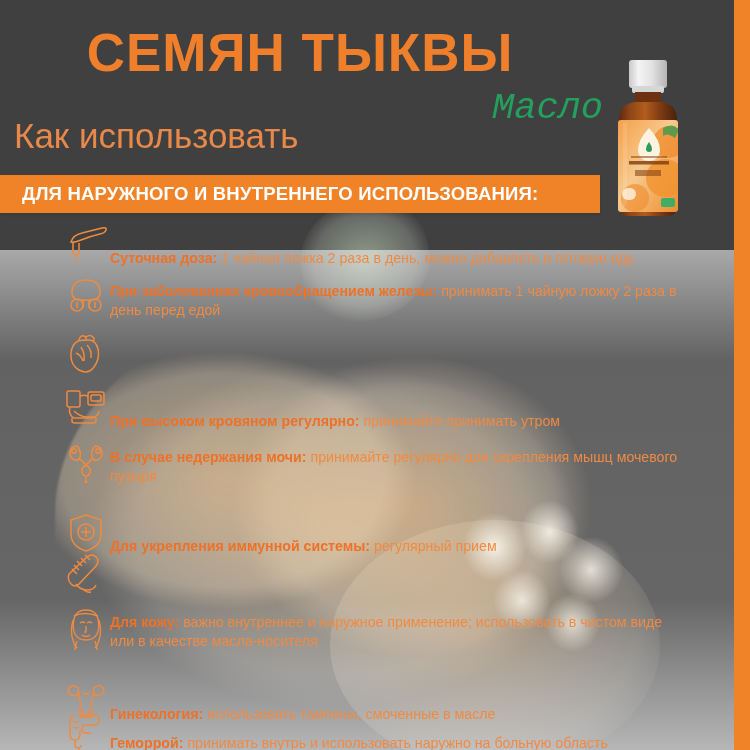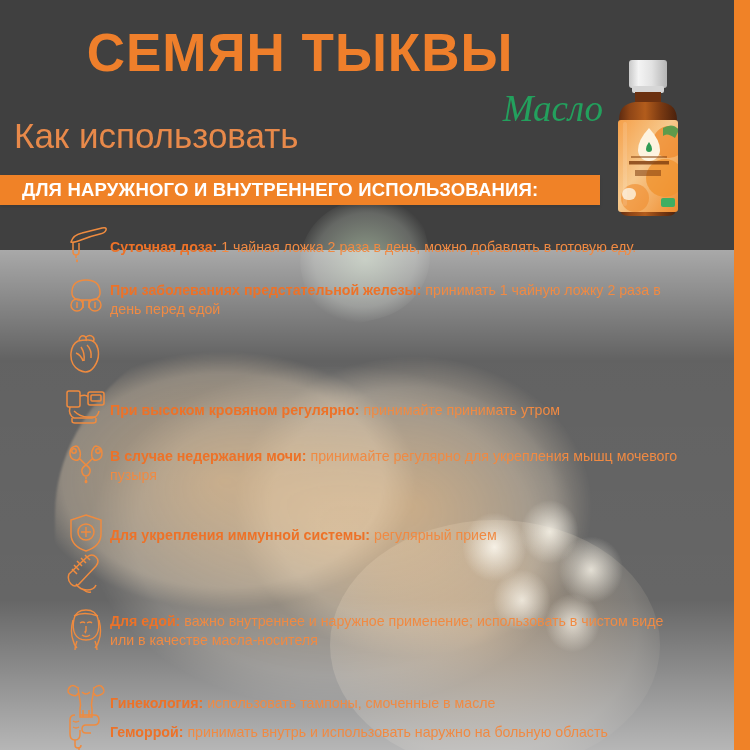--- a/index.html
+++ b/index.html
@@ -80,38 +80,38 @@
     font-weight:bold;
     letter-spacing:1px;
     color:#ef7f2b;
     font-family:"Liberation Sans", sans-serif;
     line-height:1;
   }
   .subtitle-oil{
     position:absolute;
     left:418px;top:90px;width:185px;
     text-align:right;
-    font-family:Liberation Serif, serif;
+    font-family:Liberation Mono, monospace;
     font-style:italic;
     font-size:37px;
     color:#23a05d;
     line-height:1;
   }
   .howto{
     position:absolute;
     left:14px;top:118px;
     font-size:35px;
     color:#e8894a;
     line-height:1;
     font-family:"Liberation Sans", sans-serif;
   }
   .banner{
     position:absolute;
     left:0;top:175px;
-    width:600px;height:30px;
+    width:600px;height:38px;
     background:#f08227;
     color:#ffffff;
     font-size:18.5px;
     font-weight:bold;
     letter-spacing:.2px;
     display:flex;align-items:center;
     padding-left:22px;
     box-sizing:border-box;
     box-shadow:0 2px 3px rgba(0,0,0,.10);
   }
@@ -120,21 +120,21 @@
   .bottle{position:absolute;left:605px;top:58px;width:86px;height:168px;}
   .bottle svg{display:block;}
 
   
   .list{position:absolute;left:0;top:222px;width:750px;}
   .item{
     position:absolute;
     left:62px;
     width:620px;
     display:flex;
-    align-items:center;
+    align-items:flex-end;
   }
   .item .ic{
     width:48px;min-width:48px;height:44px;
     display:flex;align-items:flex-start;justify-content:center;
     padding-top:2px;
   }
   .item .ic svg{display:block;}
   .txt{
     font-size:14.2px;
     line-height:19px;
@@ -238,21 +238,21 @@
       <span class="ic">
         <svg width="42" height="40" viewBox="0 0 42 40" fill="none" stroke="#ef8b3f" stroke-width="1.5">
           <path d="M21 4 q13 0 14 11 q1 7-6 9 l-16 0 q-7-2-6-9 q1-11 14-11z"></path>
           <circle cx="12" cy="29" r="6"></circle>
           <circle cx="30" cy="29" r="6"></circle>
           <path d="M18 24 l0 8 M24 24 l0 8"></path>
           <path d="M12 26 l0 6 M30 26 l0 6"></path>
         </svg>
       </span>
       <span class="txt">
-        <b>При заболеваниях предстательной железы:</b><span> принимать 1 чайную ложку 2 раза в день перед едой</span>
+        <b>При заболеваниях кровообращением железы:</b><span> принимать 1 чайную ложку 2 раза в день перед едой</span>
       </span>
     </div>
 
     <div class="item" style="top:107px">
       <span class="ic">
         <svg width="42" height="42" viewBox="0 0 42 42" fill="none" stroke="#ef8b3f" stroke-width="1.5">
           <path d="M13 10 q-6 3-7 12 q-1 12 8 17 q9 5 15-3 q6-8 4-18 q-2-9-10-9 q-6 0-10 1z"></path>
           <path d="M14 9 q1-5 5-4 q3 1 2 5"></path>
           <path d="M21 6 q4-3 7 0 q2 2 0 5"></path>
           <path d="M16 16 q4 6 3 14 M22 14 q5 5 4 13 M11 22 q5 2 7 8"></path>
@@ -327,21 +327,21 @@
           <path d="M9 9 q10-5 24 0"></path>
           <path d="M15 16 q3-2 5 0 M22 16 q3-2 5 0"></path>
           <path d="M21 19 l0 5 q-2 1 0 2"></path>
           <path d="M17 28 q4 3 8 0"></path>
           <path d="M8 13 q-3 12 0 20 q1 5 4 8"></path>
           <path d="M34 13 q3 12 0 20 q-1 5-4 8"></path>
           <path d="M12 34 q-2 5-2 9 M30 34 q2 5 2 9"></path>
         </svg>
       </span>
       <span class="txt">
-        <b>Для едой:</b><span> важно внутреннее и наружное применение; использовать в чистом виде или в качестве масла-носителя</span>
+        <b>Для кожу:</b><span> важно внутреннее и наружное применение; использовать в чистом виде или в качестве масла-носителя</span>
       </span>
     </div>
 
     <div class="item" style="top:456px">
       <span class="ic">
         <svg width="42" height="42" viewBox="0 0 42 42" fill="none" stroke="#ef8b3f" stroke-width="1.5">
           <path d="M13 8 q-6-5-9 0 q-3 5 3 7 q5 2 6-2"></path>
           <path d="M29 8 q6-5 9 0 q3 5-3 7 q-5 2-6-2"></path>
           <path d="M13 7 q1 9 2 13 q1 5 0 9 l0 8 l12 0 l0-8 q-1-4 0-9 q1-4 2-13"></path>
           <path d="M17 12 q4 4 8 0"></path>

